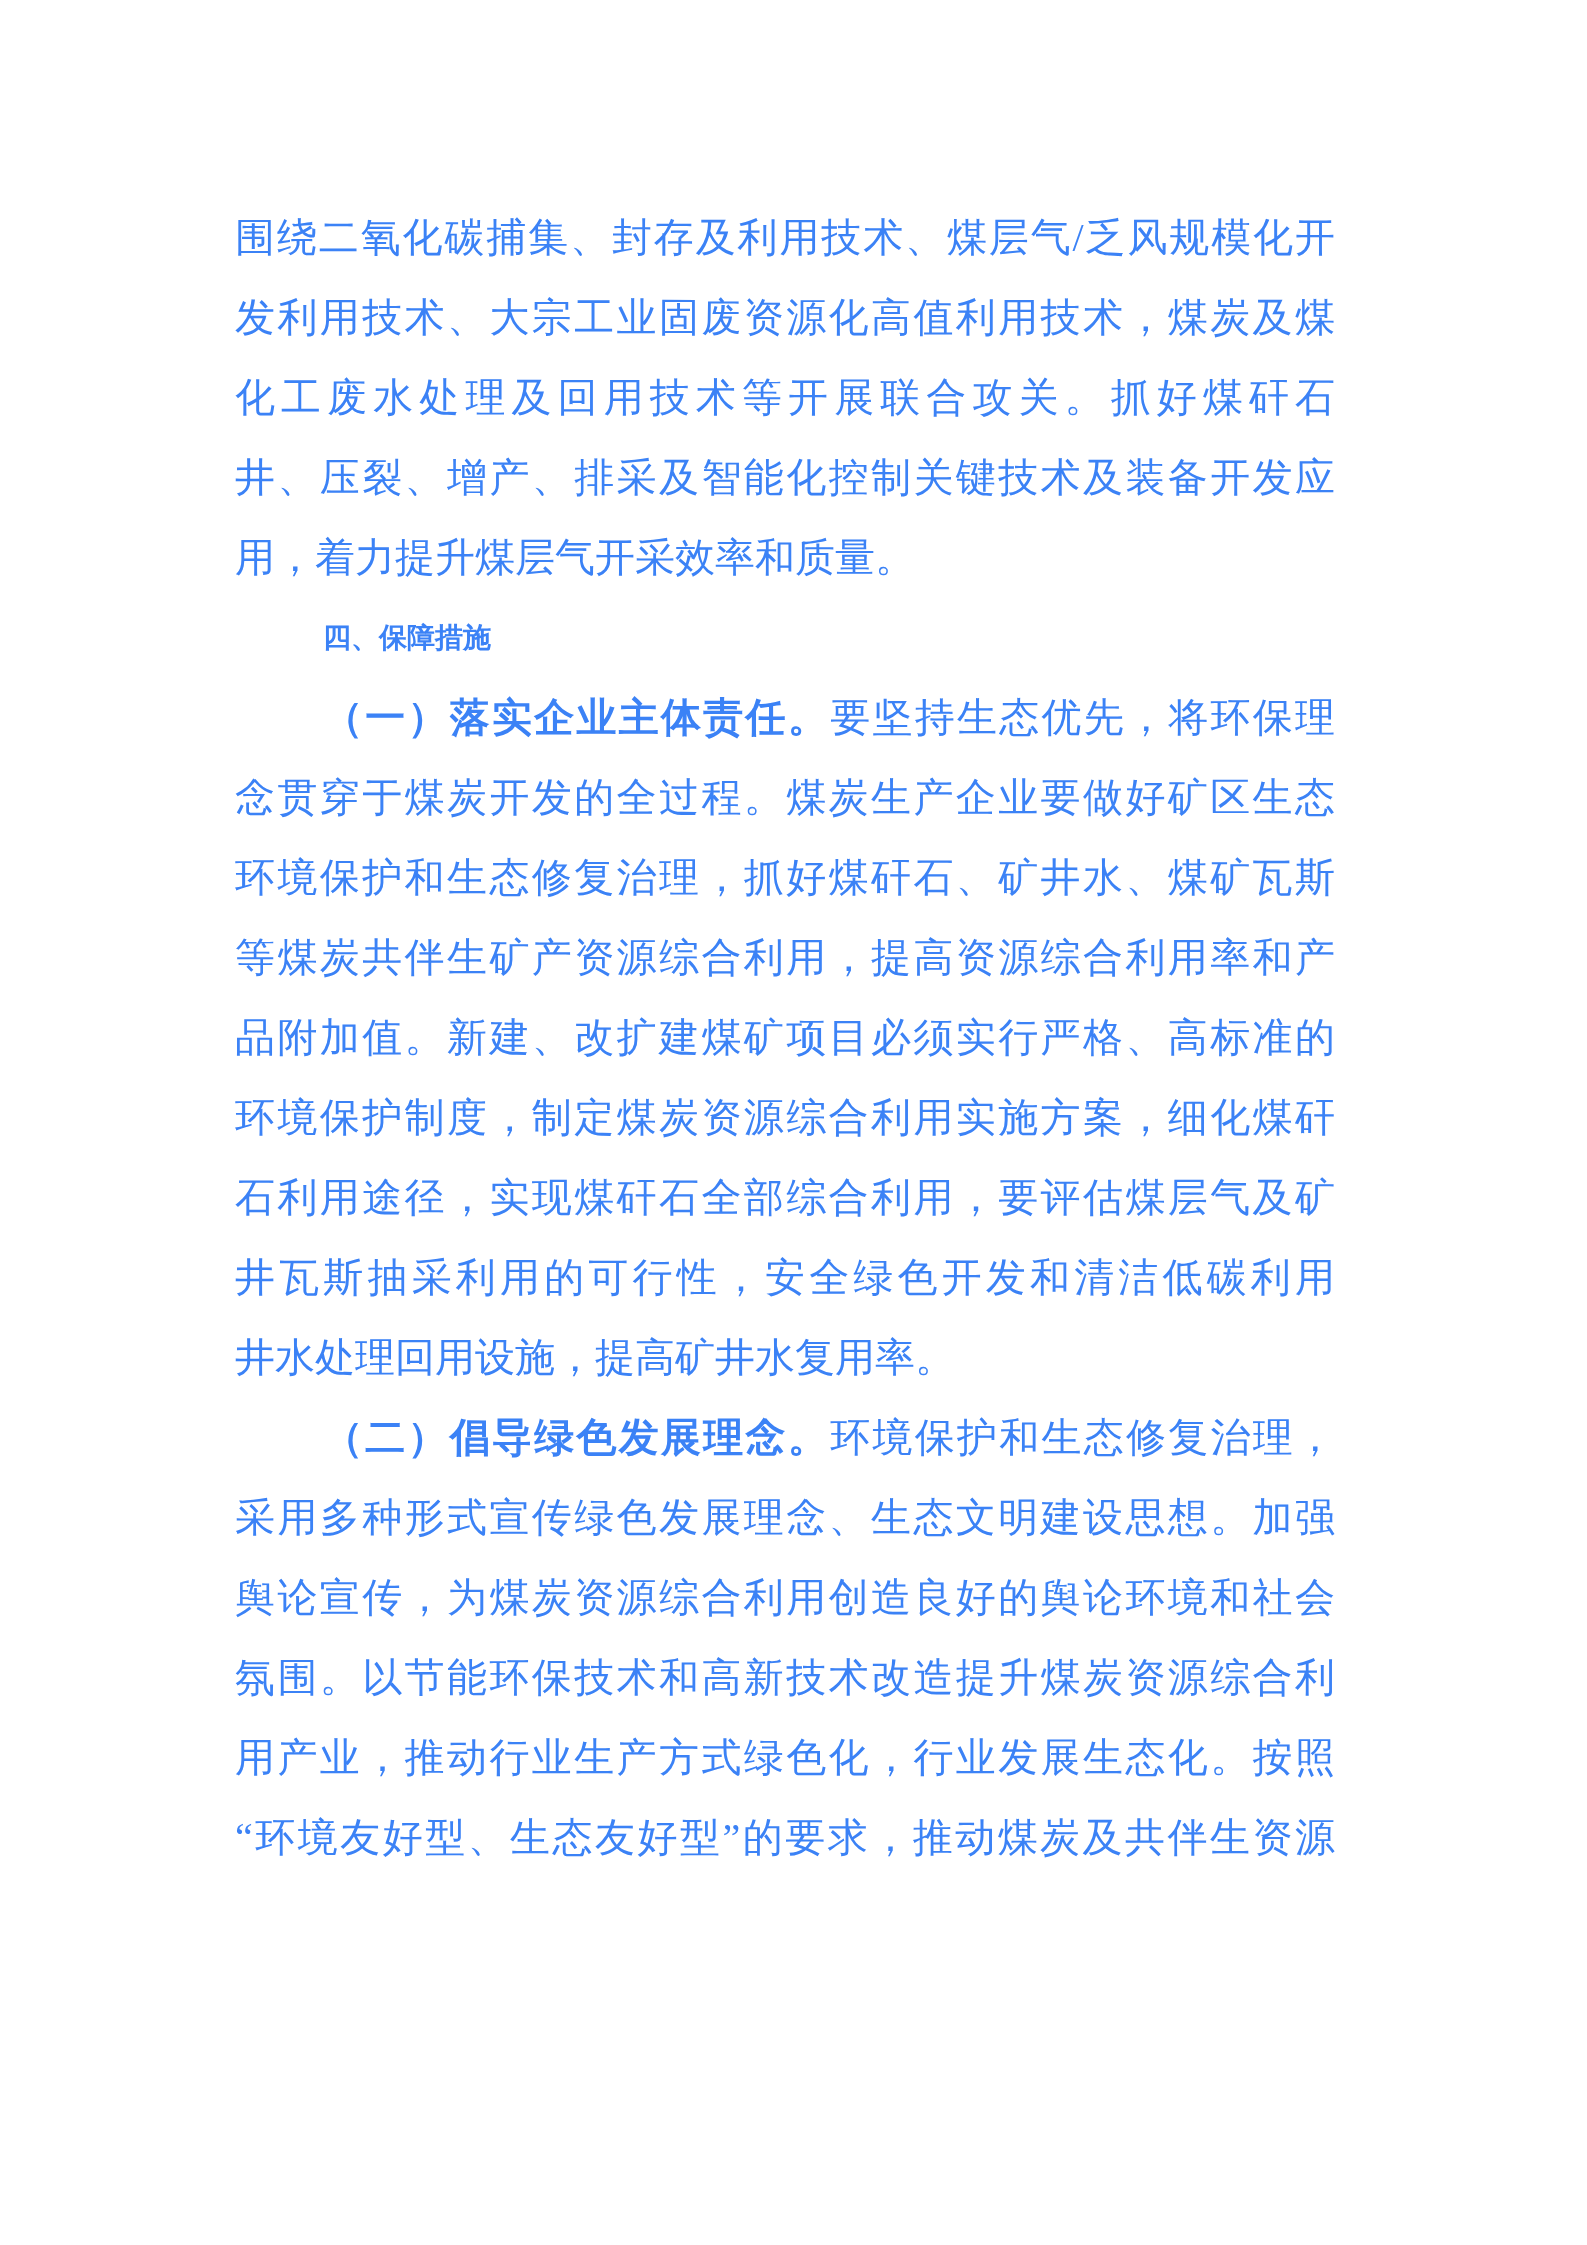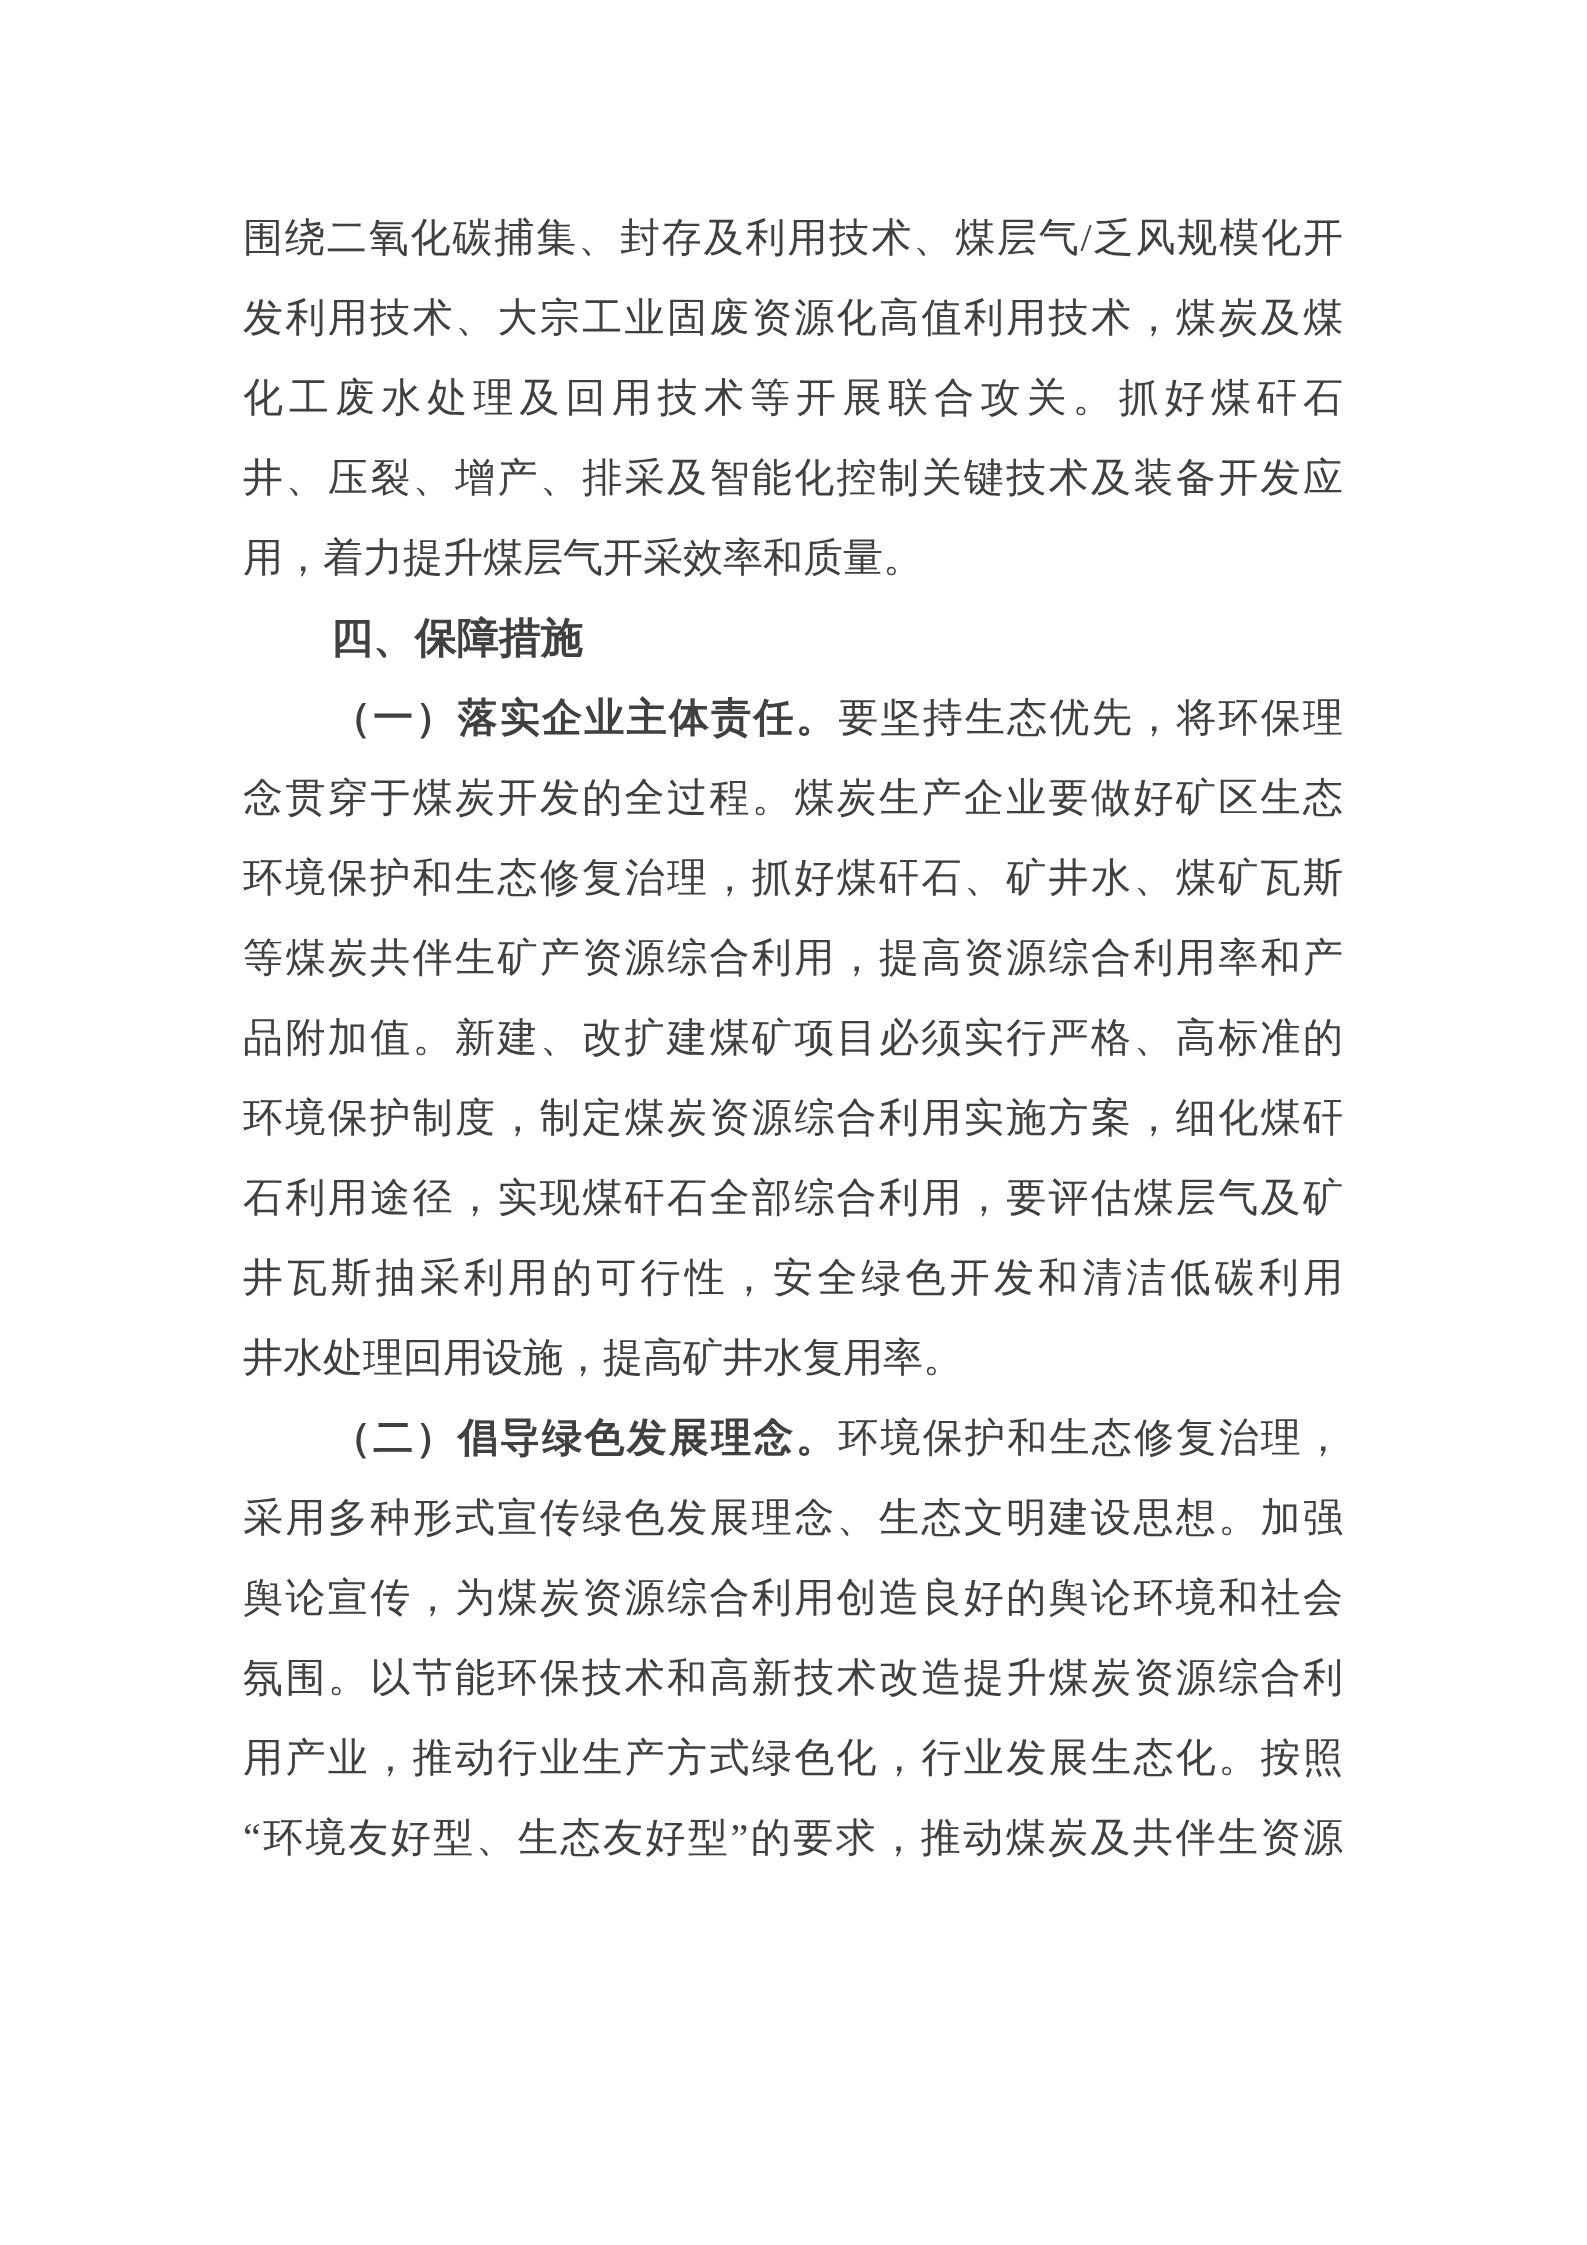--- a/index.html
+++ b/index.html
@@ -9,45 +9,45 @@
   }
   .page {
     position: relative;
     width: 1587px;
     height: 2245px;
     background: #ffffff;
     overflow: hidden;
   }
   .text-block {
     position: absolute;
-    left: 243px;
+    left: 235px;
     top: 198px;
     width: 1100px;
-    color: #404040;
+    color: #3b82f6;
     font-family: "Liberation Serif", "DejaVu Serif", serif;
   }
   .line {
     height: 80px;
     line-height: 80px;
     font-size: 40px;
     text-align: justify;
     text-align-last: justify;
     white-space: normal;
   }
   .line.partial {
     text-align: center;
     text-align-last: left;
   }
   .line.indent {
     padding-left: 88px;
   }
   .line.heading {
     font-family: "Liberation Sans", "DejaVu Sans", sans-serif;
     font-weight: 700;
-    font-size: 42px;
+    font-size: 28px;
     text-align: left;
     text-align-last: left;
   }
   .lead {
     font-weight: 700;
   }
 </style>
 </head>
 <body>
 

